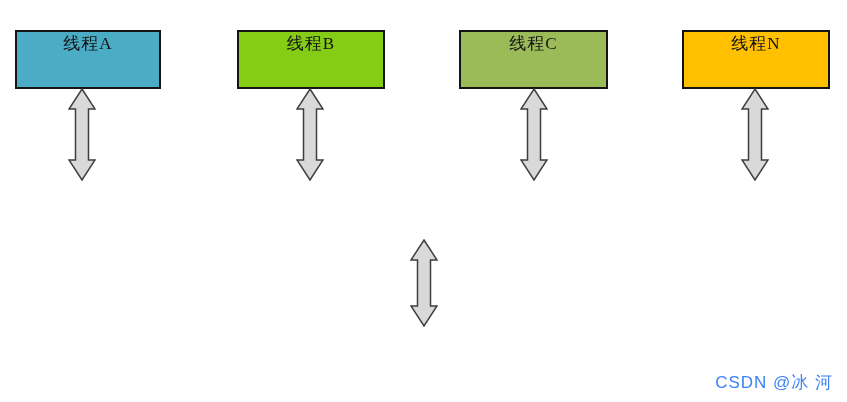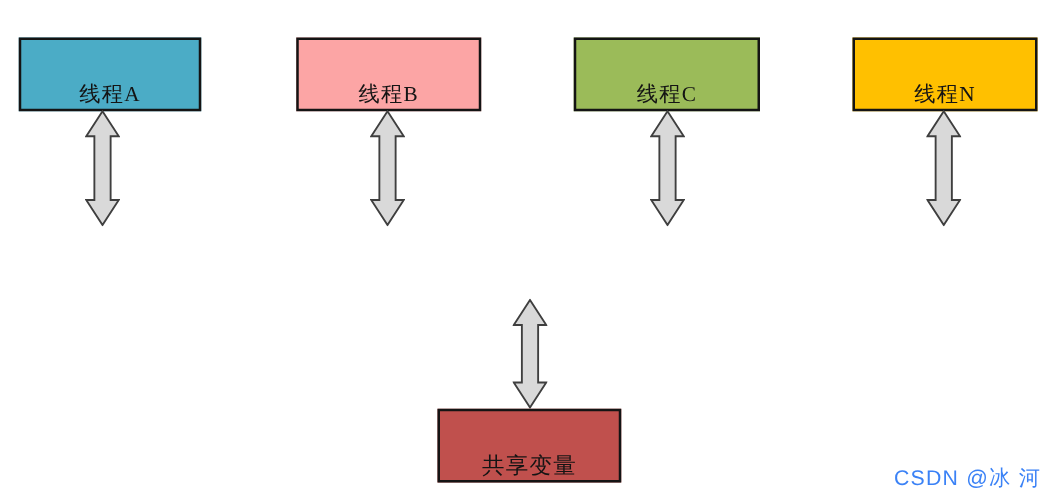--- a/index.html
+++ b/index.html
@@ -13,21 +13,21 @@
     width: 847px;
     height: 402px;
     background: #ffffff;
     overflow: hidden;
   }
   .box {
     position: absolute;
     border: 2px solid #141414;
     box-sizing: border-box;
     display: flex;
-    align-items: flex-end;
+    align-items: flex-start;
     justify-content: center;
     color: #141414;
     font-size: 17px;
     letter-spacing: 1px;
     font-family: Liberation Serif, serif;
   }
   .thread-a { left: 15px;  top: 30px; width: 146px; height: 59px; }
   .thread-b { left: 237px; top: 30px; width: 148px; height: 59px; }
   .thread-c { left: 459px; top: 30px; width: 149px; height: 59px; }
   .thread-n { left: 682px; top: 30px; width: 148px; height: 59px; }
@@ -65,21 +65,21 @@
   }
 </style>
 </head>
 <body>
 
 <div class="canvas">
 
   <div class="box thread-a" style="background: rgb(75, 172, 198);">
     <span>线程A</span>
   </div>
-  <div class="box thread-b" style="background: #fca5a5;">
+  <div class="box thread-b" style="background: #84cc16;">
     <span>线程B</span>
   </div>
   <div class="box thread-n" style="background: rgb(255, 192, 0);">
     <span>线程N</span>
   </div>
   <div class="box thread-c" style="background: rgb(155, 187, 89);">
     <span>线程C</span>
   </div>
 
   <div class="arrow arrow-a">
@@ -103,19 +103,16 @@
     </svg>
   </div>
 
 
   <div class="arrow arrow-mid">
     <svg width="28" height="88" viewBox="0 0 28 88">
       <path d="M14 1 L27 21 L20.5 21 L20.5 67 L27 67 L14 87 L1 67 L7.5 67 L7.5 21 L1 21 Z" fill="#D9D9D9" stroke="#3F3F3F"></path>
     </svg>
   </div>
 
-  <div class="box shared-var" style="background: rgb(192, 80, 77);">
-    <span>共享变量</span>
-  </div>
 
   <div class="watermark">CSDN @冰 河</div>
 
 </div>
 
 </body></html>

